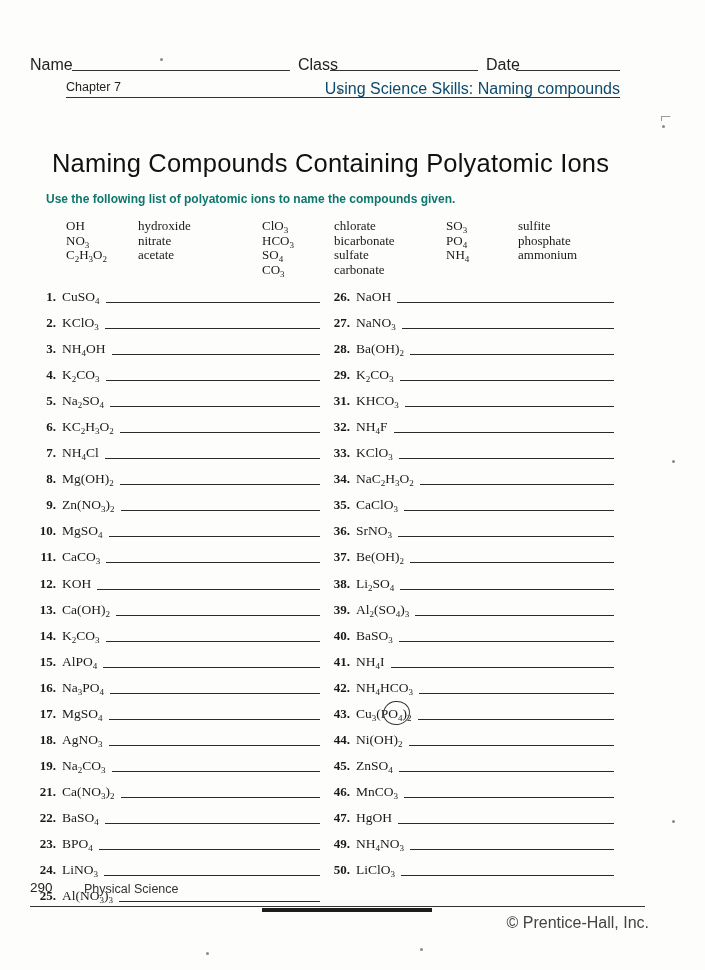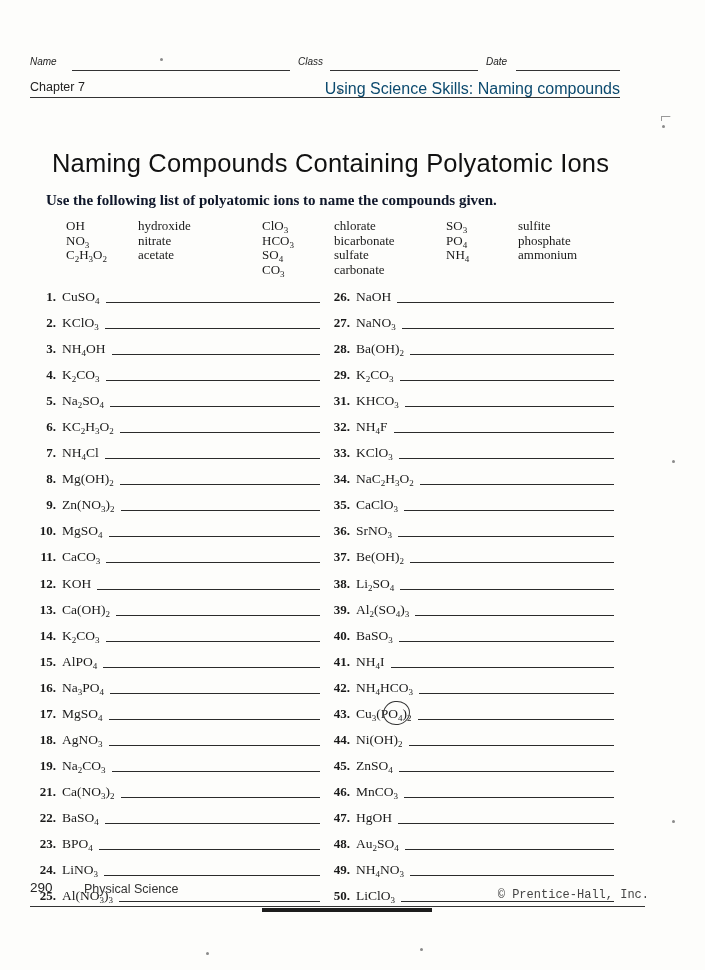--- a/index.html
+++ b/index.html
@@ -28,34 +28,34 @@
     top: 56px;
     width: 590px;
     font-family: "Liberation Sans", sans-serif;
   }
   .hdr-row1 {
     position: relative;
     height: 20px;
   }
   .hdr-label {
     position: absolute;
-    font-size: 10px;
+    font-size: 16px;
     color: #222;
     top: 0;
-    font-style: italic;
   }
   .hdr-rule {
     position: absolute;
     border-bottom: 1px solid #333;
     top: 14px;
   }
   .hdr-row2 {
     position: relative;
     height: 22px;
     margin-top: 4px;
+    margin-left: 36px;
   }
   .chapter {
     position: absolute;
     left: 0;
     top: 0;
     font-size: 12.5px;
     color: #222;
   }
   .skills {
     position: absolute;
@@ -82,24 +82,24 @@
     font-weight: normal;
     letter-spacing: 0.2px;
     color: #111;
   }
 
   
   .instruction {
     position: absolute;
     left: 46px;
     top: 192px;
-    font-size: 15px;
+    font-size: 12px;
     font-weight: bold;
-    font-family: Liberation Serif, serif;
-    color: #0f172a;
+    font-family: Liberation Sans, sans-serif;
+    color: #0f766e;
   }
 
   
   .iontable {
     position: absolute;
     left: 66px;
     top: 218px;
     width: 560px;
     font-size: 13px;
   }
@@ -194,23 +194,23 @@
     position: absolute;
     left: 84px;
     top: 882px;
     font-size: 12.5px;
     font-family: "Liberation Sans", sans-serif;
     color: #333;
   }
   .copyright {
     position: absolute;
     right: 56px;
-    top: 888px;
-    font-size: 12px;
-    font-family: Liberation Mono, monospace;
+    top: 914px;
+    font-size: 16px;
+    font-family: Liberation Sans, sans-serif;
     color: #444;
   }
 
   
   .speck {
     position: absolute;
     background: #8a8a8a;
     border-radius: 50%;
   }
   .curl {
@@ -494,25 +494,20 @@
       </div>
       <div class="item">
         <span class="num">46.</span>
         <span class="formula">MnCO<sub>3</sub></span>
         <span class="blank" style="left: 74px; width: 210px;"></span>
       </div>
       <div class="item">
         <span class="num">47.</span>
         <span class="formula">HgOH</span>
         <span class="blank" style="left: 68px; width: 216px;"></span>
-      </div>
-      <div class="item">
-        <span class="num">48.</span>
-        <span class="formula">Au<sub>2</sub>SO<sub>4</sub></span>
-        <span class="blank" style="left: 75px; width: 209px;"></span>
       </div>
       <div class="item">
         <span class="num">49.</span>
         <span class="formula">NH<sub>4</sub>NO<sub>3</sub></span>
         <span class="blank" style="left: 80px; width: 204px;"></span>
       </div>
       <div class="item">
         <span class="num">50.</span>
         <span class="formula">LiClO<sub>3</sub></span>
         <span class="blank" style="left: 71px; width: 213px;"></span>

